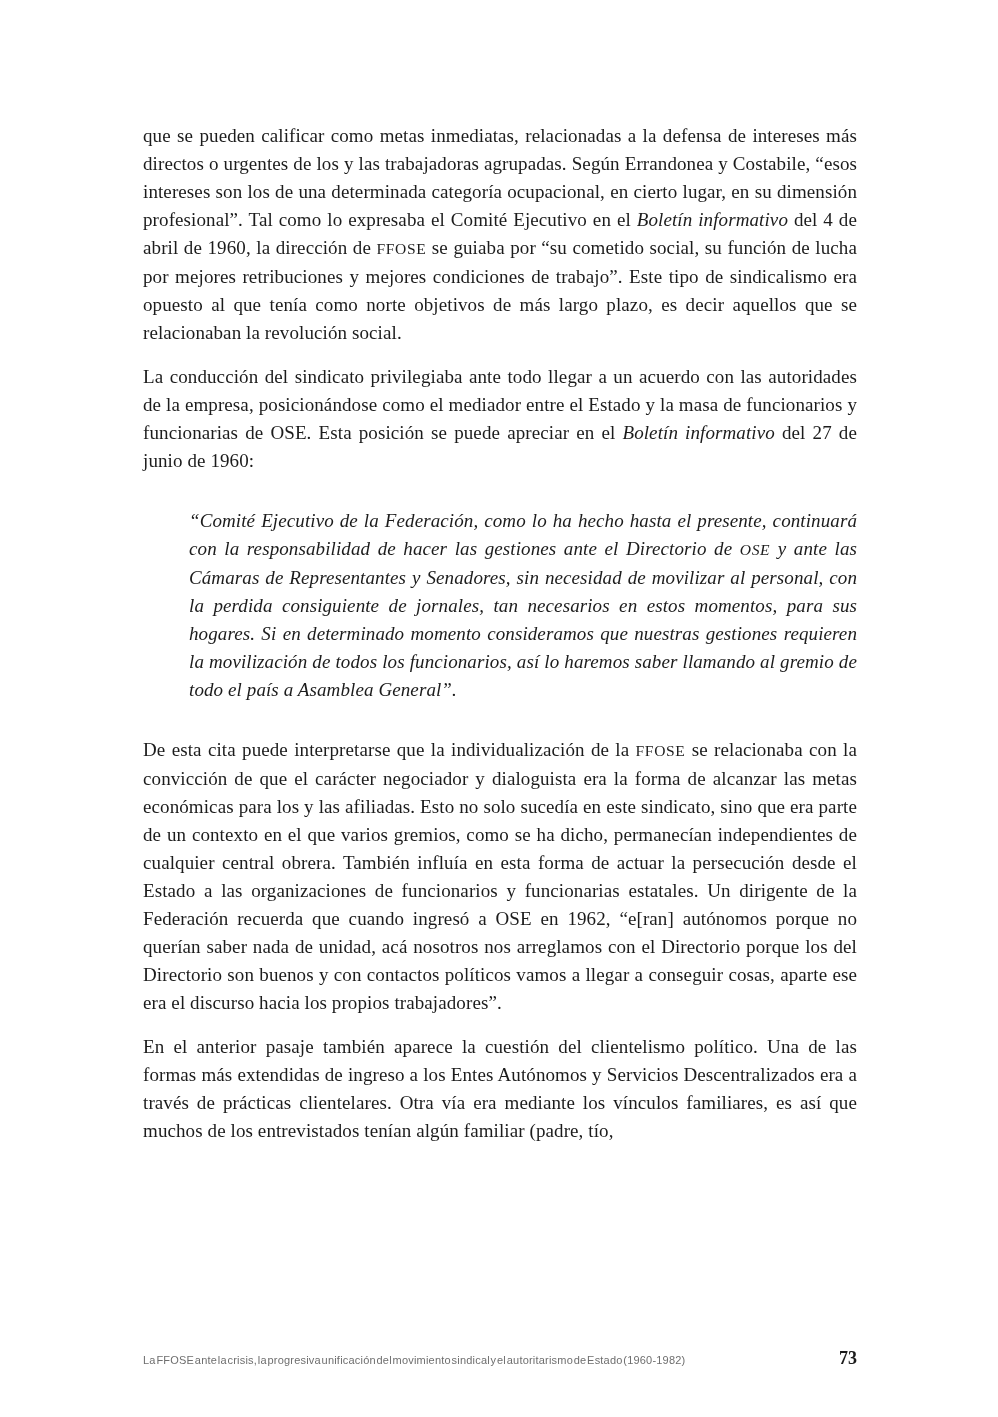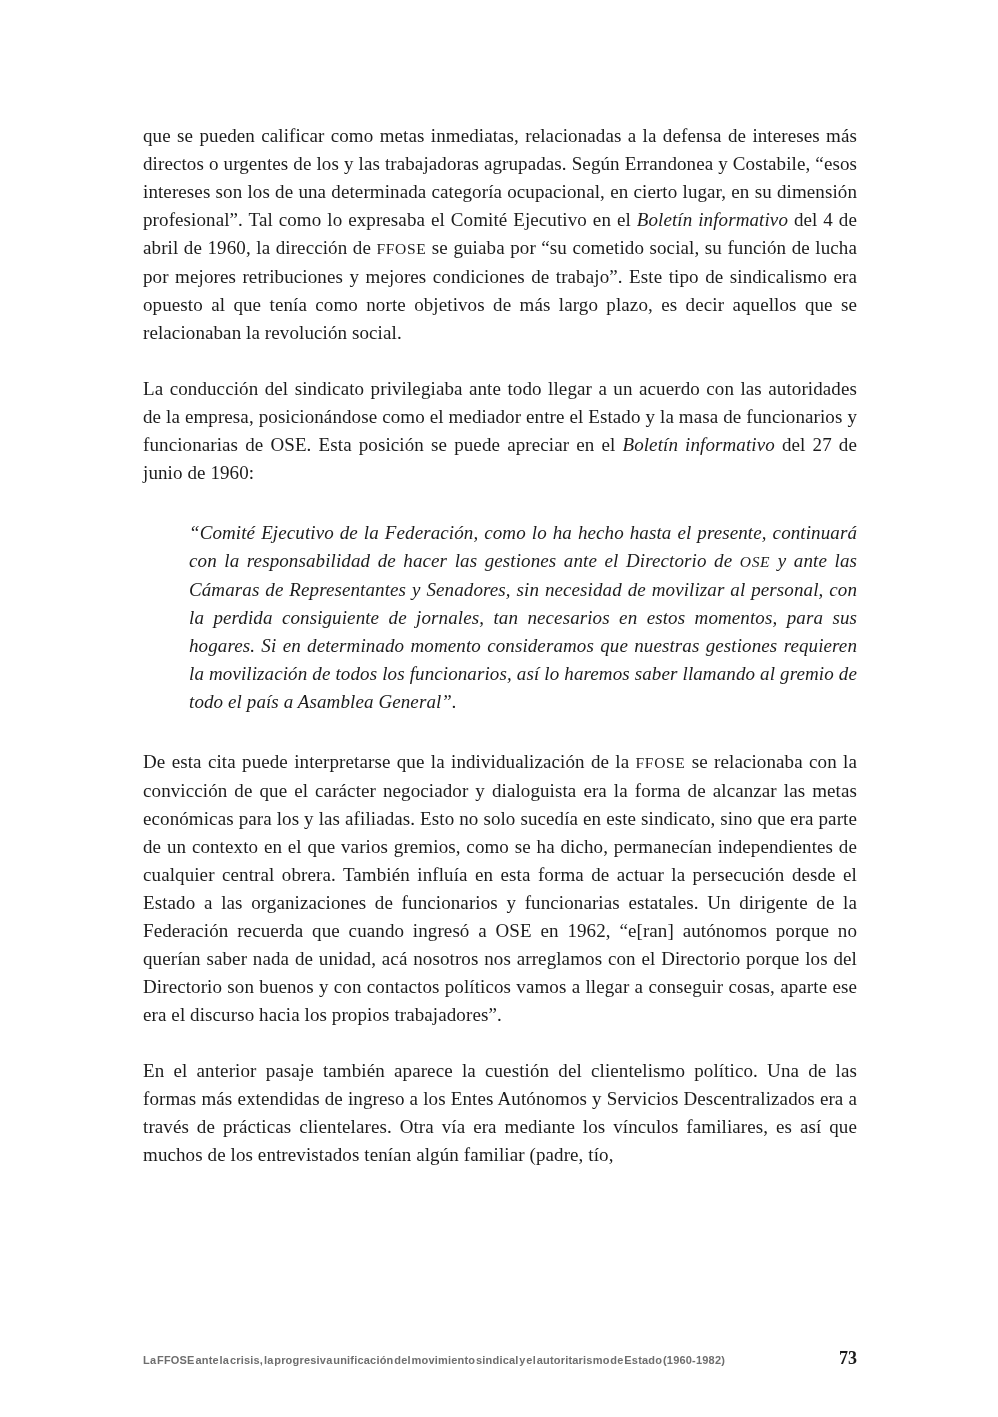--- a/index.html
+++ b/index.html
@@ -23,21 +23,21 @@
     width: 714px;
   }
   .text-block p {
     margin: 0;
     font-size: 19px;
     line-height: 28px;
     text-align: justify;
     letter-spacing: 0.1px;
   }
   .text-block p + p {
-    margin-top: 28px;
+    margin-top: 16px;
   }
   .quote {
     margin: 32px 0 32px 0 !important;
     padding-left: 46px;
     font-style: italic;
   }
   .seg-i { font-style: italic; }
   .seg-sc { font-size: 0.82em; letter-spacing: 0.04em; }
   .footer {
     position: absolute;
@@ -49,21 +49,20 @@
     justify-content: space-between;
   }
   .running-title {
     font-family: "Liberation Sans", sans-serif;
     font-size: 11px;
     color: #6e6e6e;
     letter-spacing: 0.2px;
     word-spacing: -2.5px;
     white-space: nowrap;
     overflow: hidden;
-    font-weight: bold;
   }
   .page-number {
     font-family: "Liberation Serif", serif;
     font-size: 18px;
     font-weight: bold;
     color: #1c1c1c;
     margin-left: 24px;
     text-align: center;
   }
 </style>

